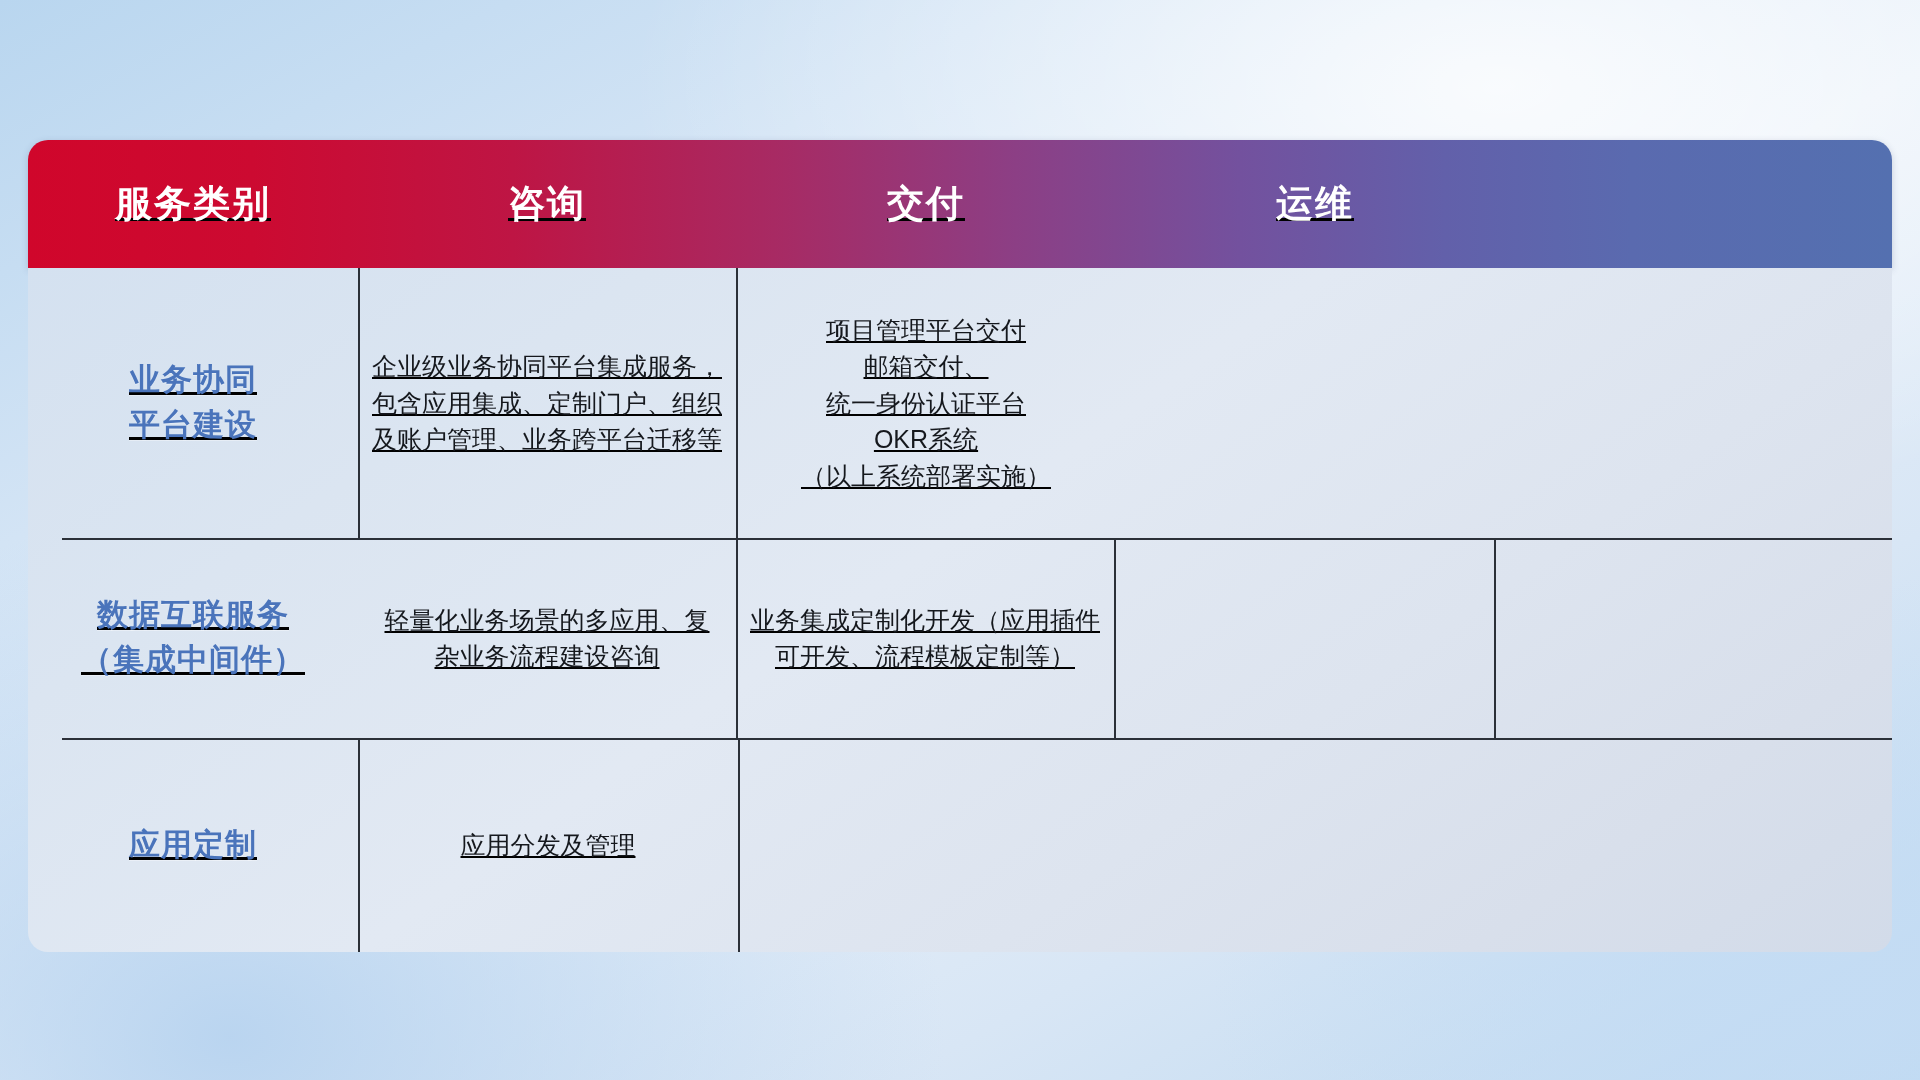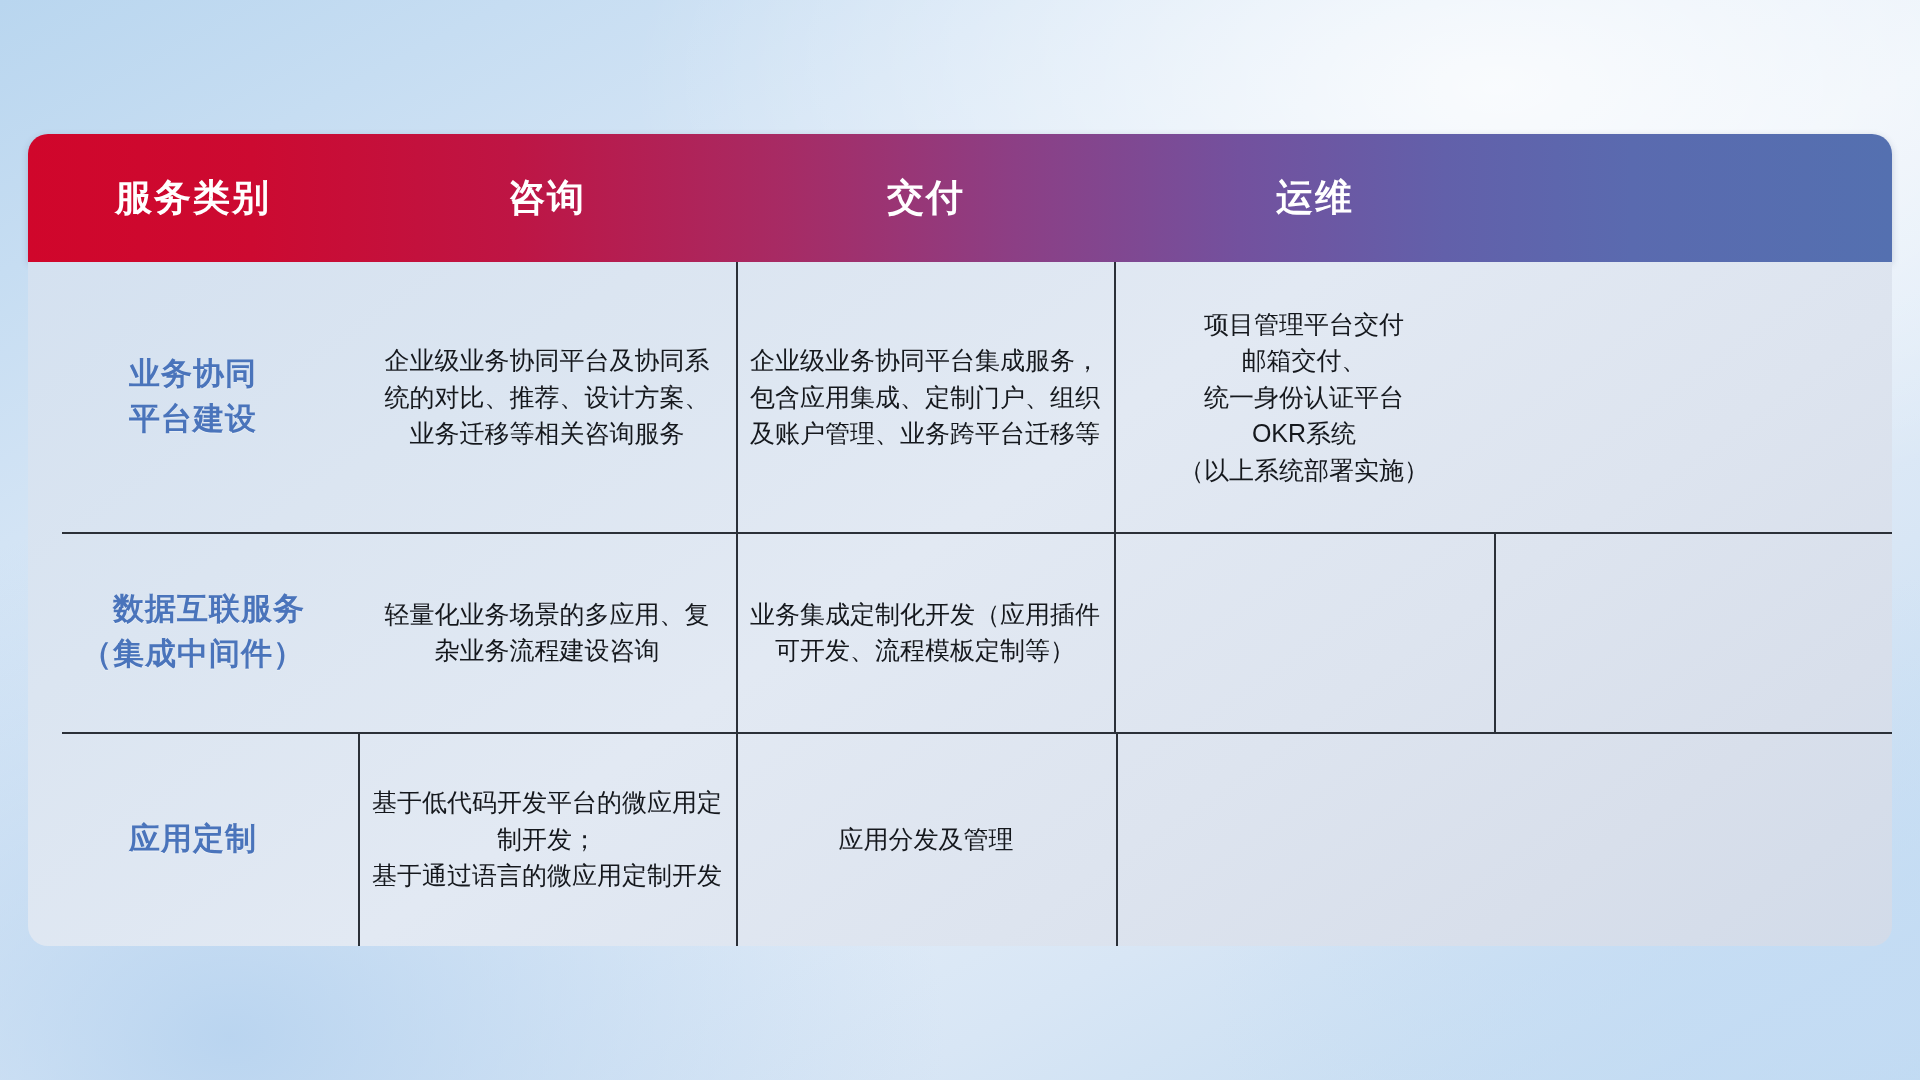--- a/index.html
+++ b/index.html
@@ -24,24 +24,25 @@
       radial-gradient(ellipse 1100px 800px at 12% 96%, rgba(178,208,238,0.85) 0%, rgba(178,208,238,0.0) 65%),
       radial-gradient(ellipse 900px 600px at 96% 92%, rgba(196,220,244,0.9) 0%, rgba(196,220,244,0.0) 70%),
       linear-gradient(152deg, #b9d6ef 0%, #d3e4f5 26%, #e9f1fa 52%, #d8e6f5 74%, #bcd8f0 100%);
     overflow: hidden;
   }
 
   
   #table-card {
     position: absolute;
     left: 28px;
-    top: 134px;
+    top: 140px;
     width: 1864px;
     height: 812px;
     border-radius: 20px;
+    text-decoration: underline;
   }
 
   
   .thead {
     display: flex;
     height: 128px;
     border-radius: 20px 20px 0 0;
     background: linear-gradient(90deg,
         #d0062b 0%,
         #cc0a31 12%,
@@ -118,21 +119,21 @@
 
   .cell-text {
     text-align: center;
     color: #15181d;
     font-size: 25px;
     line-height: 1.46;
     white-space: pre-line;
     font-family: "Liberation Sans", "DejaVu Sans", sans-serif;
   }
   .cat-text {
-    text-align: right;
+    text-align: center;
     color: #4a74bb;
     font-size: 31px;
     font-weight: 700;
     line-height: 1.45;
     white-space: pre-line;
     letter-spacing: 1px;
     text-shadow: 0 1px 0 rgba(255,255,255,0.35);
   }
 
   
@@ -164,25 +165,20 @@
       </div>
     </div>
 
     <div class="tbody">
 
       <div class="tr row-1">
         <div class="td c0">
           <span class="cat-text">业务协同
 平台建设</span>
         </div>
-        <div class="td c1">
-          <span class="cell-text">企业级业务协同平台及协同系
-统的对比、推荐、设计方案、
-业务迁移等相关咨询服务</span>
-        </div>
         <div class="td c2 has-left-rule">
           <span class="cell-text">企业级业务协同平台集成服务，
 包含应用集成、定制门户、组织
 及账户管理、业务跨平台迁移等</span>
         </div>
         <div class="td c3 has-left-rule">
           <span class="cell-text">项目管理平台交付
 邮箱交付、
 统一身份认证平台
 OKR系统
@@ -208,25 +204,20 @@
         </div>
         <div class="td c4 has-left-rule">
           <span class="cell-text"></span>
         </div>
       </div>
 
       <div class="tr row-3">
         <div class="td c0">
           <span class="cat-text">应用定制</span>
         </div>
-        <div class="td c2 has-left-rule">
-          <span class="cell-text">基于低代码开发平台的微应用定
-制开发；
-基于通过语言的微应用定制开发</span>
-        </div>
         <div class="td c3 has-left-rule">
           <span class="cell-text">应用分发及管理</span>
         </div>
         <div class="td c4 has-left-rule">
           <span class="cell-text"></span>
         </div>
       </div>
 
     </div>
   </div>

